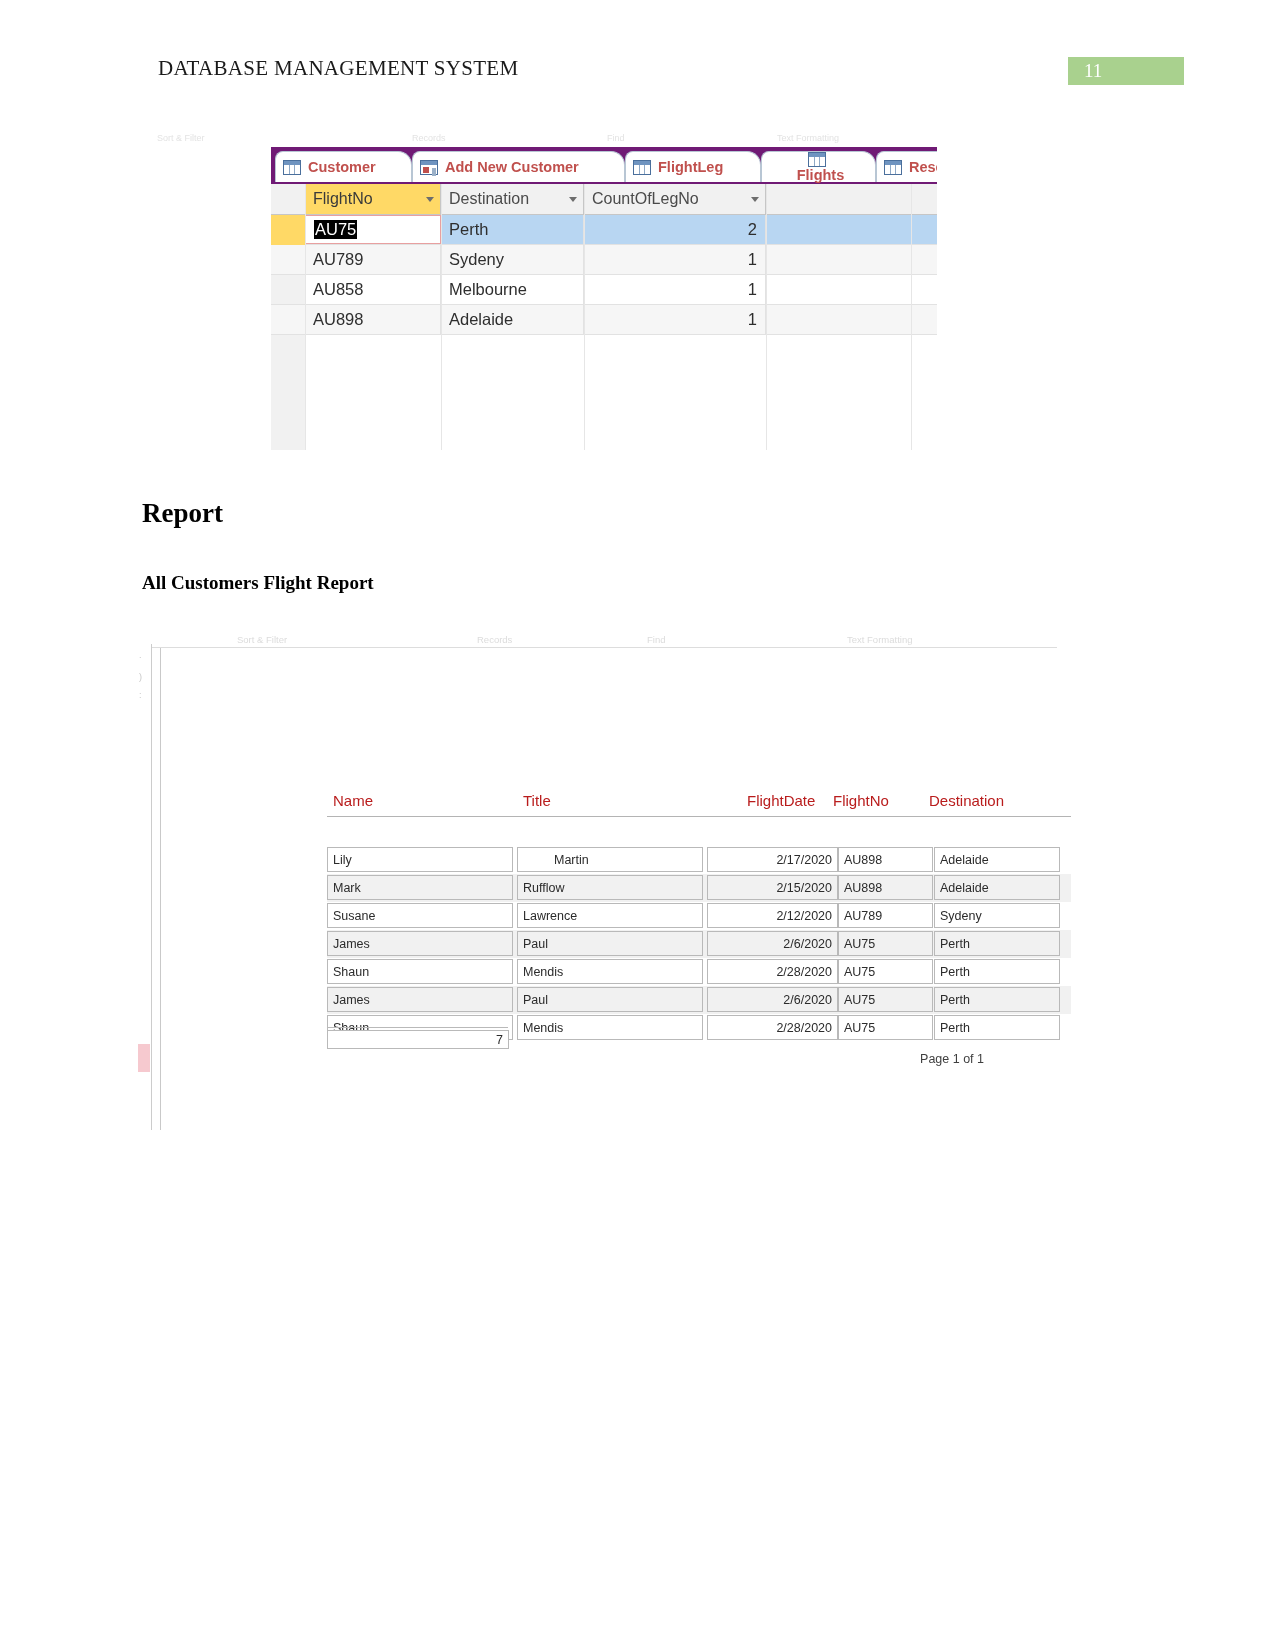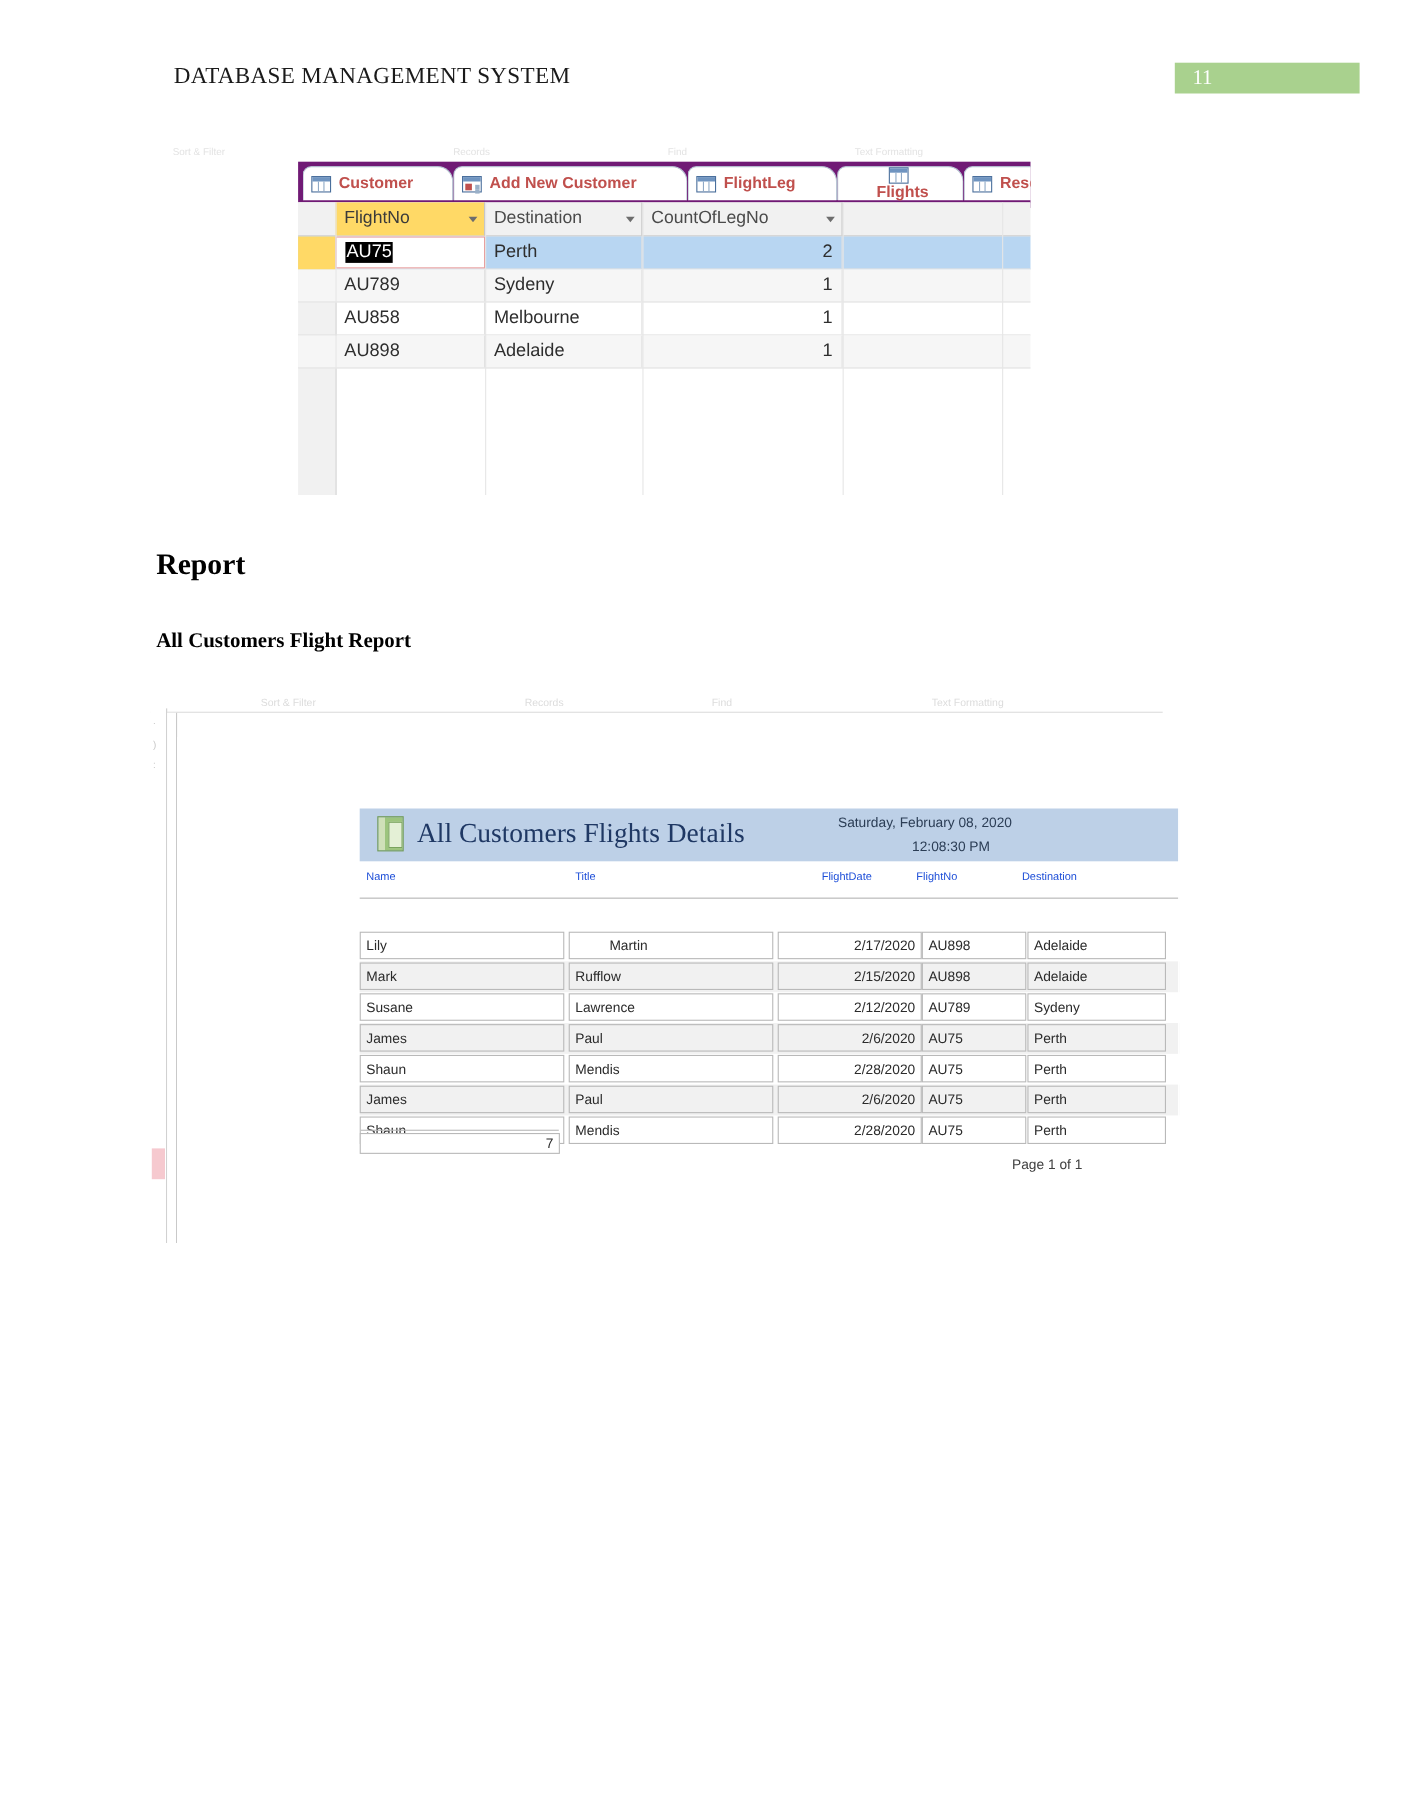--- a/index.html
+++ b/index.html
@@ -29,21 +29,21 @@
     font-family: "Liberation Serif", serif;
     font-size: 21px;
     letter-spacing: 0.3px;
     color: #1a1a1a;
     white-space: nowrap;
   }
   .page-badge {
     position: absolute;
     left: 1068px;
     top: 57px;
-    width: 168px;
+    width: 116px;
     height: 28px;
     background: #a9d18e;
   }
   .page-badge span {
     position: absolute;
     left: 16px;
     top: 3px;
     font-family: "Liberation Serif", serif;
     font-size: 19px;
     color: #ffffff;
@@ -487,22 +487,22 @@
   }
   .rpt-colhdrs {
     position: absolute;
     left: 166px; top: 122px;
     width: 745px; height: 24px;
     border-bottom: 1px solid #b4b4b4;
   }
   .rpt-colhdrs .ch {
     position: absolute;
     top: 0;
-    font-size: 10px;
-    color: #1d4ed8;
+    font-size: 15px;
+    color: #b91c1c;
     white-space: nowrap;
   }
   .rpt-rows {
     position: absolute;
     left: 166px; top: 148px;
     width: 745px;
     margin-top: 28px;
   }
   .rpt-row {
     position: relative;
@@ -702,26 +702,20 @@
     <span class="ln" style="top:6px;">.</span>
     <span class="ln" style="top:28px;">)</span>
     <span class="ln" style="top:46px;">:</span>
     <div class="shot2-pinkmark"></div>
   </div>
   <div class="shot2-innerrail"></div>
 
 
   <div class="rpt-surface">
 
-    <div class="rpt-titleband">
-      <div class="rpt-bookicon"></div>
-      <div class="rpt-title">All Customers Flights Details</div>
-      <div class="rpt-date">Saturday, February 08, 2020</div>
-      <div class="rpt-time">12:08:30 PM</div>
-    </div>
 
     <div class="rpt-colhdrs">
       <span class="ch" style="left:6px;">Name</span>
       <span class="ch" style="left:196px;">Title</span>
       <span class="ch" style="left:420px;">FlightDate</span>
       <span class="ch" style="left:506px;">FlightNo</span>
       <span class="ch" style="left:602px;">Destination</span>
     </div>
 
     <div class="rpt-rows">

